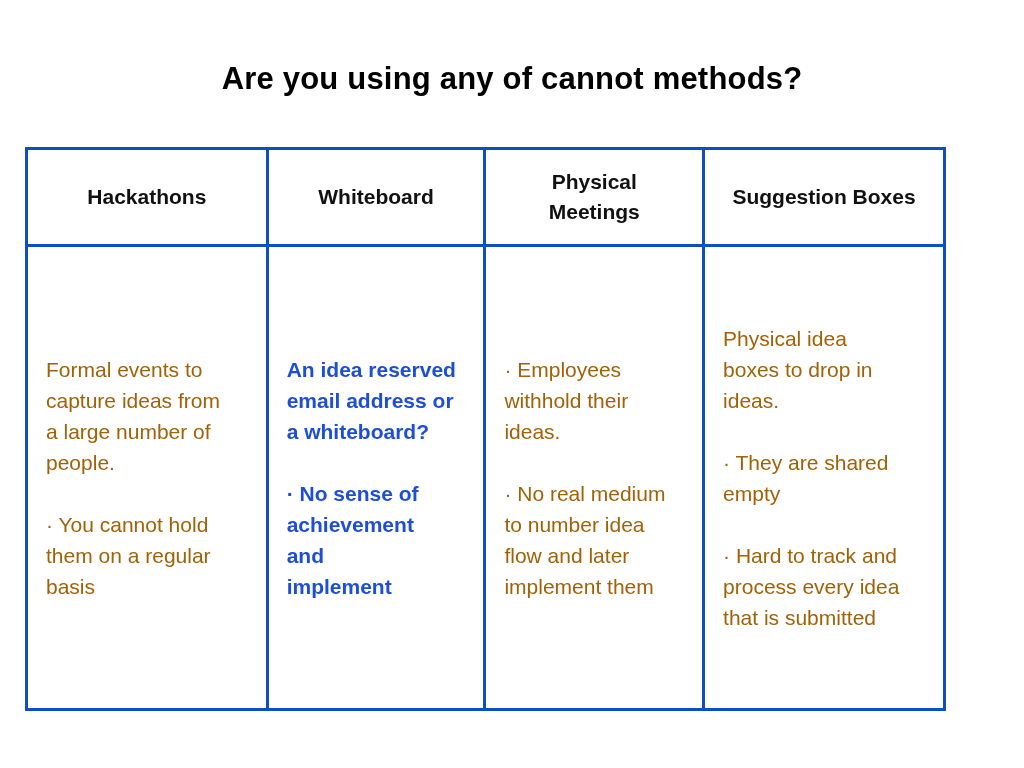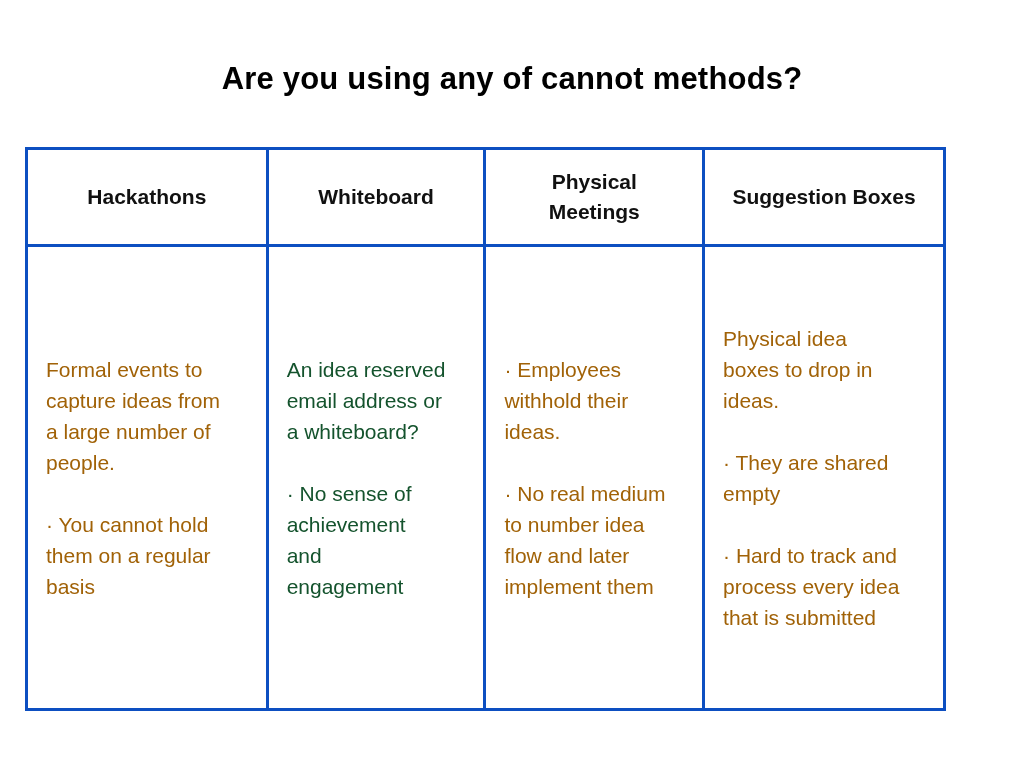--- a/index.html
+++ b/index.html
@@ -58,21 +58,21 @@
   .body-cell {
     display: flex;
     flex-direction: column;
     justify-content: center;
     padding: 10px 16px 10px 18px;
     font-size: 21px;
     line-height: 31px;
     font-weight: 400;
     color: #a16207;
   }
-  .body-cell.emphasis { font-weight: 400; color: #14532d; }
+  .body-cell.emphasis { font-weight: 700; color: #1d4ed8; }
   .body-cell p {
     margin: 0 0 31px 0;
     white-space: pre-line;
   }
   .body-cell p:last-child { margin-bottom: 0; }
 </style>
 </head>
 <body>
 
 <div class="canvas">
@@ -97,21 +97,21 @@
 basis</p>
     </div>
 
     <div class="cell body-cell emphasis">
       <p>An idea reserved
 email address or
 a whiteboard?</p>
       <p>· No sense of
 achievement
 and
-engagement</p>
+implement</p>
     </div>
 
     <div class="cell body-cell">
       <p>· Employees
 withhold their
 ideas.</p>
       <p>· No real medium
 to number idea
 flow and later
 implement them</p>

